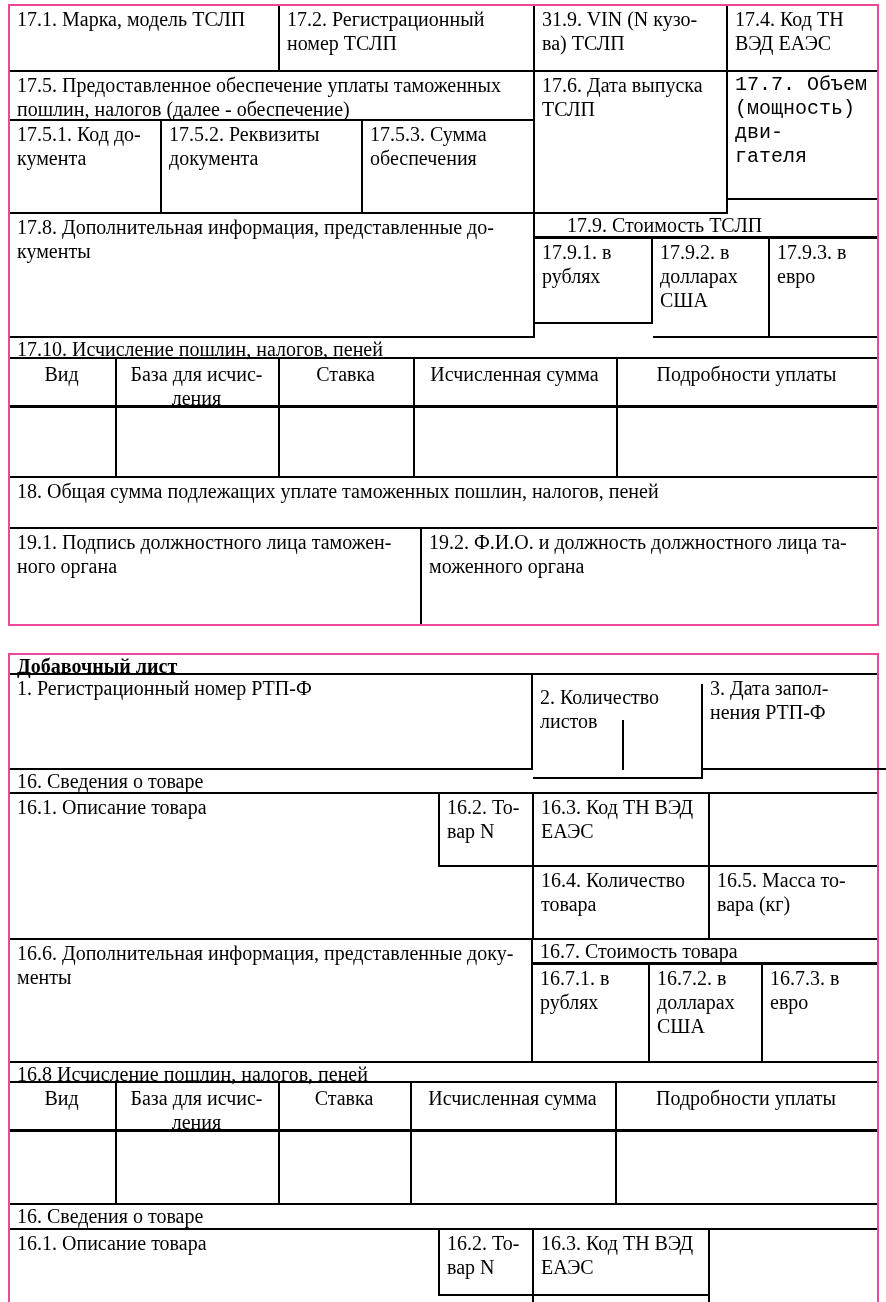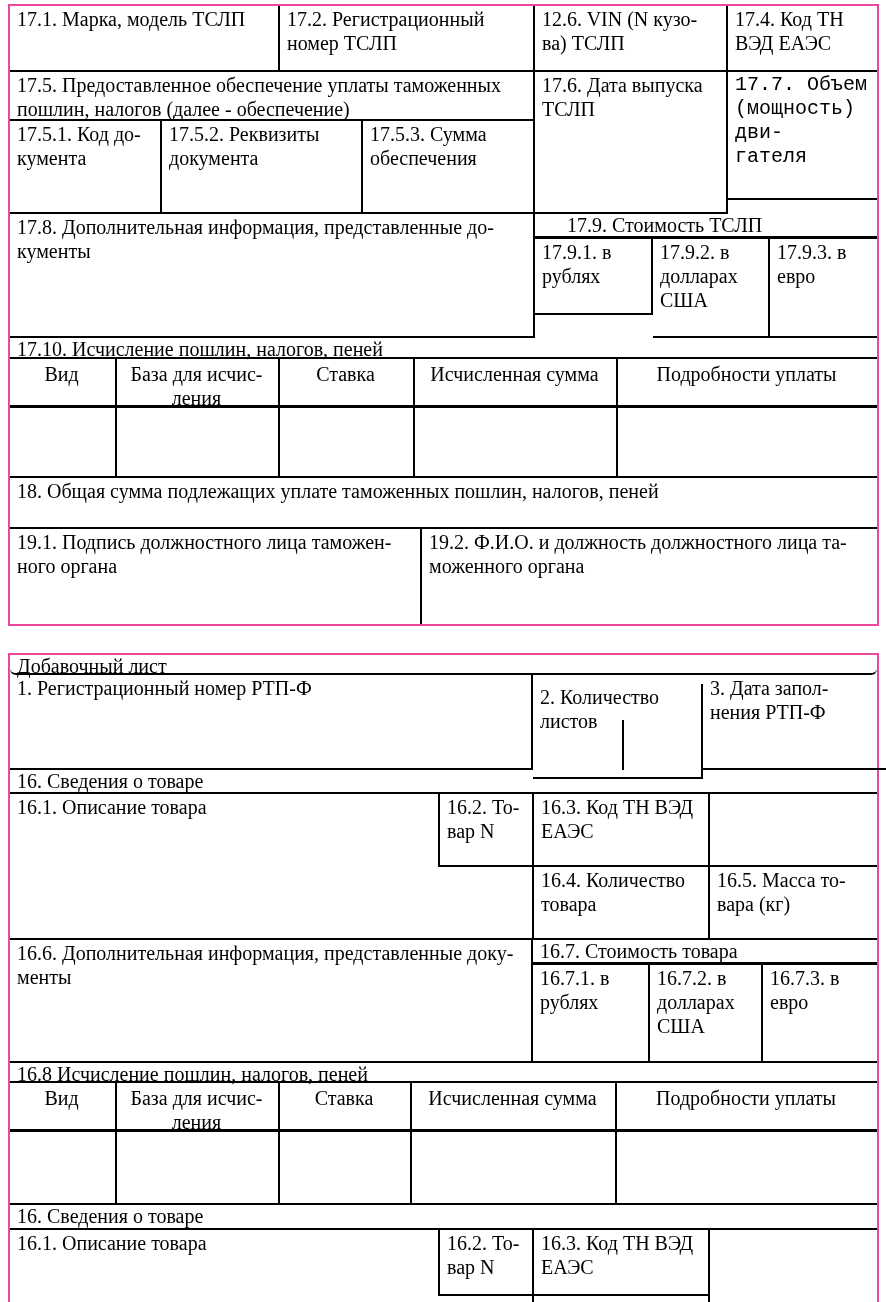--- a/index.html
+++ b/index.html
@@ -12,32 +12,32 @@
   .tbl { position:absolute; box-sizing:border-box; border:2px solid #ec4899; background:#fff; }
   .tbl.cut { border-bottom:none; }
   .c { position:absolute; box-sizing:border-box;
        border-right:2px solid #000; border-bottom:2px solid #000;
        padding:1px 4px 0 7px; white-space:pre-line; }
   .nr { border-right:none; }
   .nb { border-bottom:none; }
   .tb { border-bottom-width:3px; }
   .ctr { text-align:center; padding-left:2px; padding-top:3px; }
   .tight { line-height:20px; }
-  .bold { font-weight:normal;border-radius:6px; }
+  .bold { font-weight:bold; }
   .seg { position:absolute; background:#000; }
 </style>
 </head>
 <body>
 
 <div class="tbl" style="left:8px;top:4px;width:871px;height:622px;">
 
   <div class="c" style="left:0;top:0;width:270px;height:66px;">17.1. Марка, модель ТСЛП</div>
   <div class="c" style="left:270px;top:0;width:255px;height:66px;">17.2. Регистрационный
 номер ТСЛП</div>
-  <div class="c" style="left:525px;top:0;width:193px;height:66px;">12.6. VIN (N кузо-
+  <div class="c" style="left:525px;top:0;width:193px;height:66px;">31.9. VIN (N кузо-
 ва) ТСЛП</div>
   <div class="c nr" style="left:718px;top:0;width:149px;height:66px;">17.4. Код ТН
 ВЭД ЕАЭС</div>
 
   <div class="c" style="left:0;top:66px;width:525px;height:49px;">17.5. Предоставленное обеспечение уплаты таможенных
 пошлин, налогов (далее - обеспечение)</div>
   <div class="c" style="left:0;top:115px;width:152px;height:93px;">17.5.1. Код до-
 кумента</div>
   <div class="c" style="left:152px;top:115px;width:201px;height:93px;">17.5.2. Реквизиты
 документа</div>
@@ -45,21 +45,21 @@
 обеспечения</div>
   <div class="c" style="left:525px;top:66px;width:193px;height:142px;">17.6. Дата выпуска
 ТСЛП</div>
   <div class="c nr" style="left:718px;top:66px;width:149px;height:128px;font-family:Liberation Mono, monospace;">17.7. Объем
 (мощность) дви-
 гателя</div>
 
   <div class="c" style="left:0;top:208px;width:525px;height:124px;">17.8. Дополнительная информация, представленные до-
 кументы</div>
   <div class="c nr tb tight" style="left:525px;top:208px;width:342px;height:25px;padding-left:32px;">17.9. Стоимость ТСЛП</div>
-  <div class="c" style="left:525px;top:233px;width:118px;height:76px;">17.9.1. в
+  <div class="c" style="left:525px;top:233px;width:118px;height:85px;">17.9.1. в
 рублях</div>
   <div class="c" style="left:643px;top:233px;width:117px;height:99px;">17.9.2. в
 долларах
 США</div>
   <div class="c nr" style="left:760px;top:233px;width:107px;height:99px;">17.9.3. в
 евро</div>
 
   <div class="c nr tight" style="left:0;top:332px;width:867px;height:21px;">17.10. Исчисление пошлин, налогов, пеней</div>
   <div class="c ctr tb" style="left:0;top:353px;width:107px;height:49px;">Вид</div>
   <div class="c ctr tb" style="left:107px;top:353px;width:163px;height:49px;">База для исчис-

